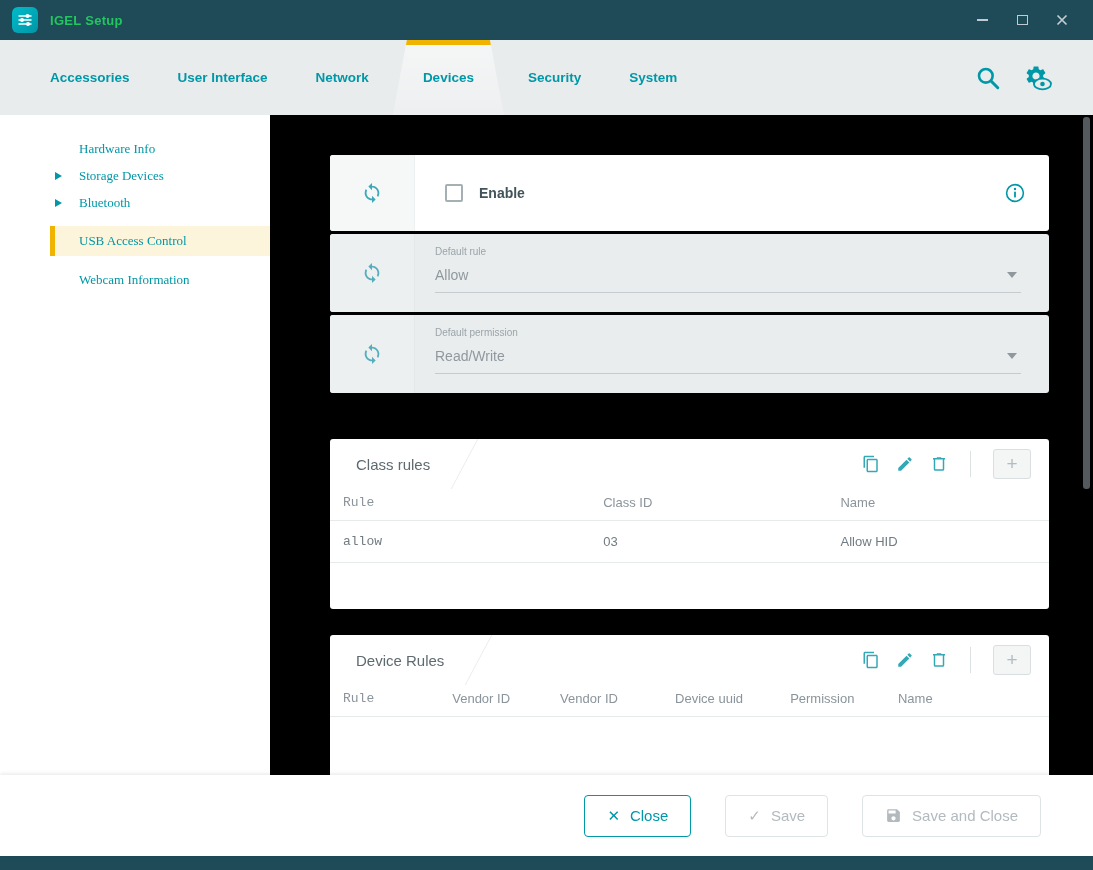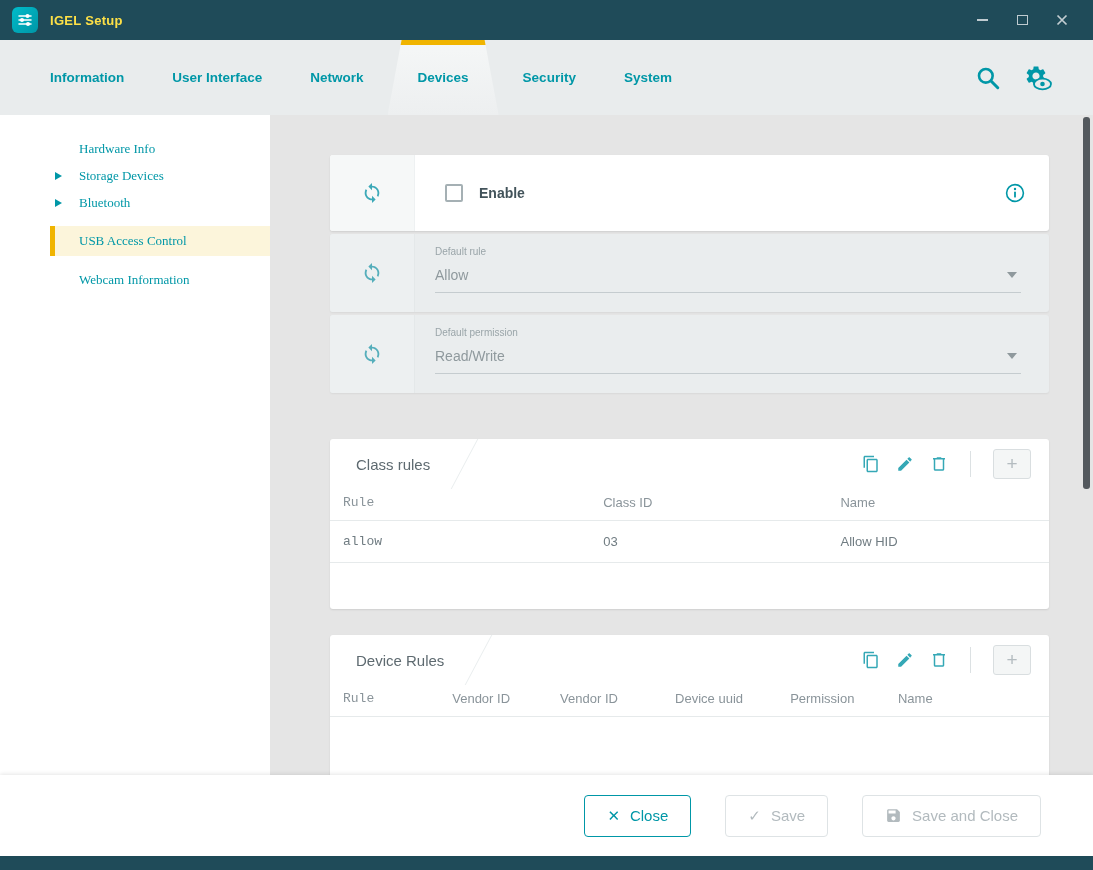--- a/index.html
+++ b/index.html
@@ -5,21 +5,21 @@
   * { margin:0; padding:0; box-sizing:border-box; }
   html,body { width:1093px; height:870px; overflow:hidden; }
   body { font-family:"Liberation Sans", sans-serif; background:#fff; }
 
   .window { width:1093px; height:870px; display:flex; flex-direction:column; overflow:hidden; background:#fff; }
 
   
   .titlebar { height:40px; background:#1F4B59; display:flex; align-items:center; padding:0 10px; flex:0 0 auto; }
   .app-icon { width:26px; height:26px; border-radius:6px; background:linear-gradient(135deg,#00BCCB,#0096A6);
               display:flex; align-items:center; justify-content:center; margin-left:2px; }
-  .window-title { color:#fde047; font-size:13px; font-weight:bold; margin-left:12px; letter-spacing:.3px; }
+  .window-title { color:#22c55e; font-size:13px; font-weight:bold; margin-left:12px; letter-spacing:.3px; }
   .win-controls { margin-left:auto; display:flex; align-items:center; gap:10px; padding-right:6px; }
   .win-btn { width:30px; height:26px; display:flex; align-items:center; justify-content:center; cursor:pointer; }
   .min-glyph { width:11px; height:2px; background:#BFCBD0; }
   .max-glyph { width:11px; height:10px; border:1.6px solid #BFCBD0; }
 
   
   .tabbar { height:75px; background:#E9ECED; display:flex; align-items:stretch; padding-left:26px; flex:0 0 auto; }
   .tab { display:flex; align-items:center; padding:0 24px; color:#0097A7; font-size:13.5px; font-weight:bold;
          position:relative; cursor:pointer; white-space:nowrap; }
   .tab.active { background:linear-gradient(180deg,#F5F7F7,#EDEFF0); padding:0 30px;
@@ -31,21 +31,21 @@
   
   .app-body { flex:1; display:flex; min-height:0; }
 
   .sidebar { width:270px; background:#fff; padding-top:20px; flex:0 0 auto; }
   .side-item { position:relative; height:27px; display:flex; align-items:center; margin-left:50px;
                padding-left:24px; color:#0097A7; font-size:13px; border-left:5px solid transparent; cursor:pointer;font-family:Liberation Serif, serif; }
   .side-item .arrow { position:absolute; left:0px; width:0; height:0; border-left:7px solid #0097A7;
                       border-top:4.5px solid transparent; border-bottom:4.5px solid transparent; }
   .side-item.active { background:#FCF5DB; border-left-color:#F0B400; height:30px; margin-top:10px; margin-bottom:10px; }
 
-  .main { flex:1; background:#e5e5e5; position:relative; overflow:hidden; padding:40px 44px 0 60px; }
+  .main { flex:1; background:#000000; position:relative; overflow:hidden; padding:40px 44px 0 60px; }
 
   .card { background:#fff; border-radius:3px; box-shadow:0 1px 2px rgba(0,0,0,.10); }
   .row-card { display:flex; margin-bottom:3px; }
   .icon-zone { flex:0 0 85px; display:flex; align-items:center; justify-content:center;
                background:#F6F8F8; border-right:1px solid #EEF1F2; border-radius:3px 0 0 3px; }
 
   .enable-card { height:76px; }
   .enable-body { flex:1; display:flex; align-items:center; padding:0 24px 0 30px; }
   .checkbox { width:18px; height:18px; border:2px solid #A5B0B4; border-radius:2px; background:#fff; cursor:pointer; }
   .enable-label { margin-left:16px; font-size:14px; color:#42535A; font-weight:bold; }
@@ -124,21 +124,21 @@
       <div class="win-btn">
         <svg width="12" height="12" viewBox="0 0 12 12">
             <path d="M1.5 1.5 L10.5 10.5 M10.5 1.5 L1.5 10.5" stroke="#C2CDD1" stroke-width="1.7"></path>
           </svg>
       </div>
     </div>
   </div>
 
   <div class="tabbar">
     <div class="tab">
-        <span>Information</span>
+        <span>Accessories</span>
       </div>
     <div class="tab">
         <span>User Interface</span>
       </div>
     <div class="tab">
         <span>Network</span>
       </div>
     <div class="tab active">
         <span>Devices</span>
       </div>

